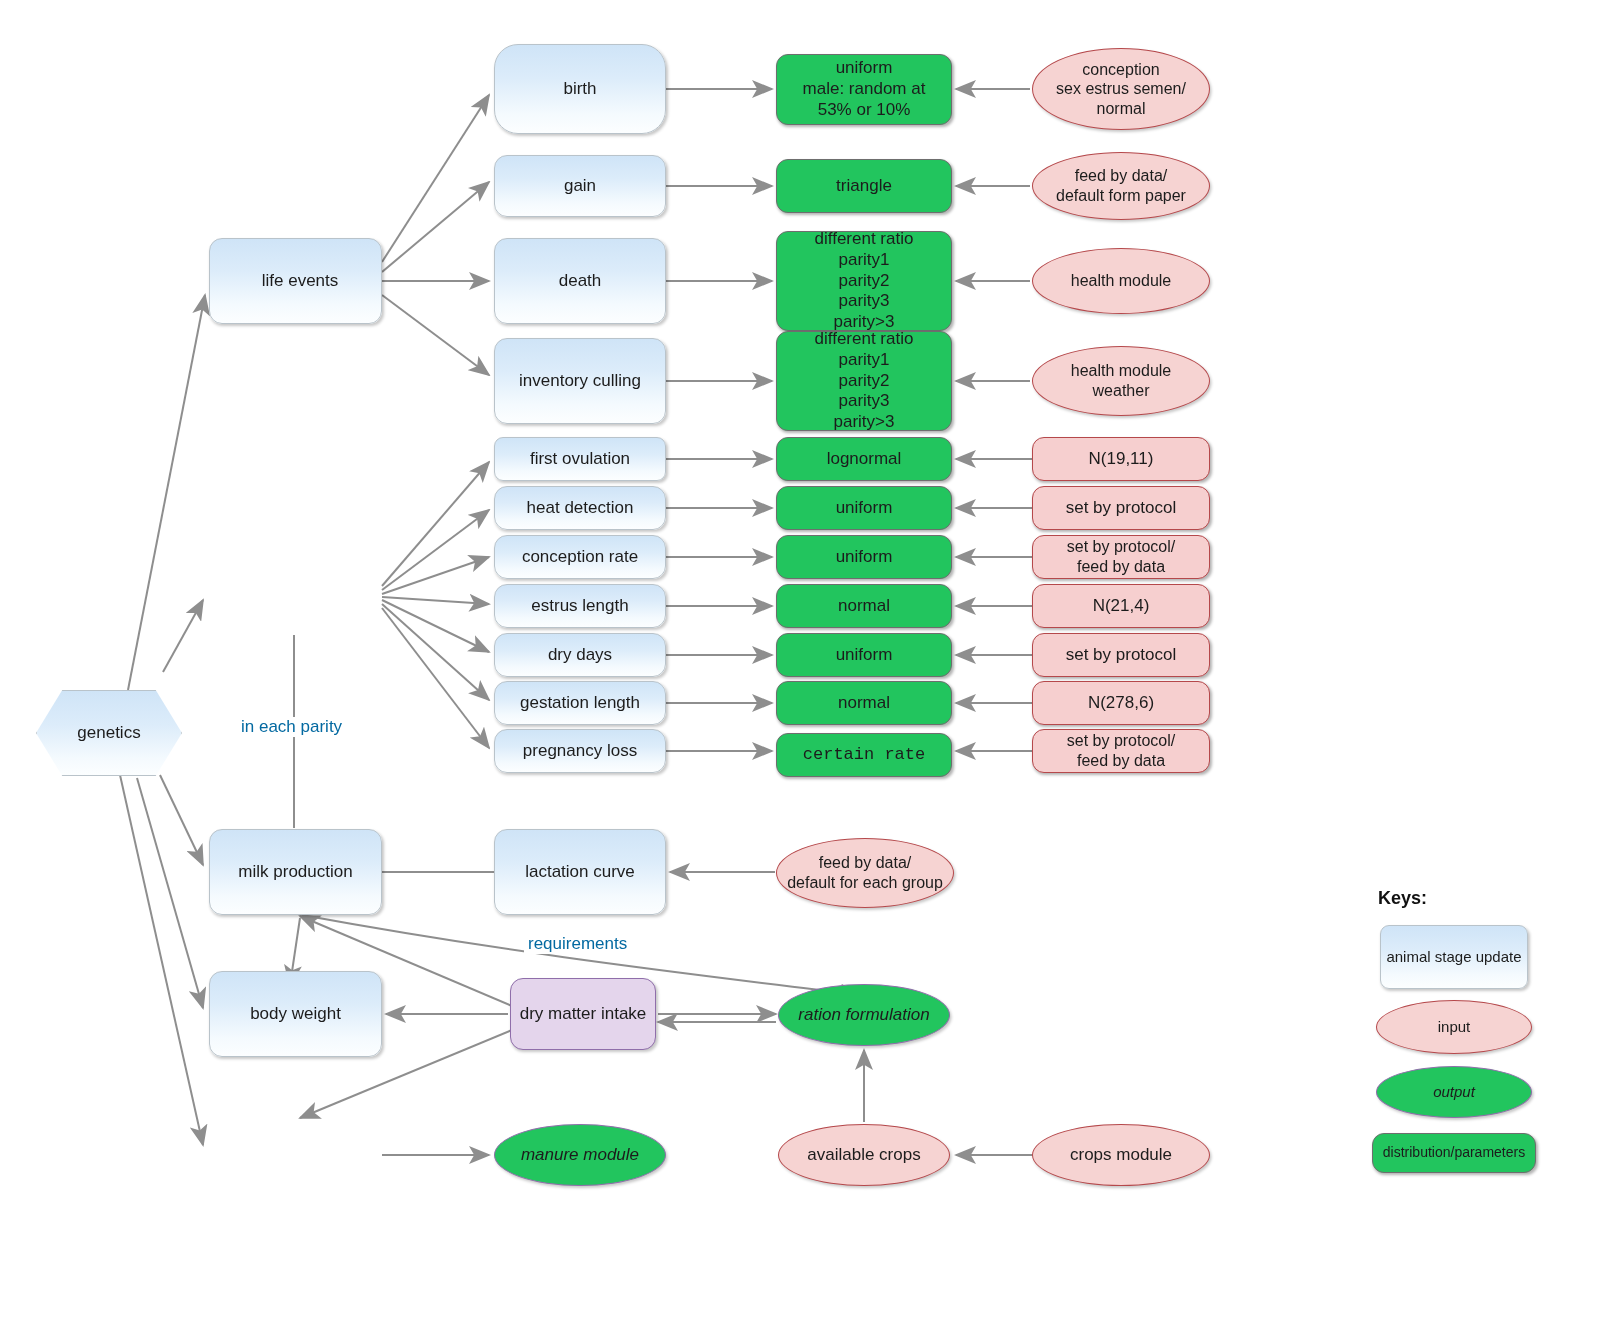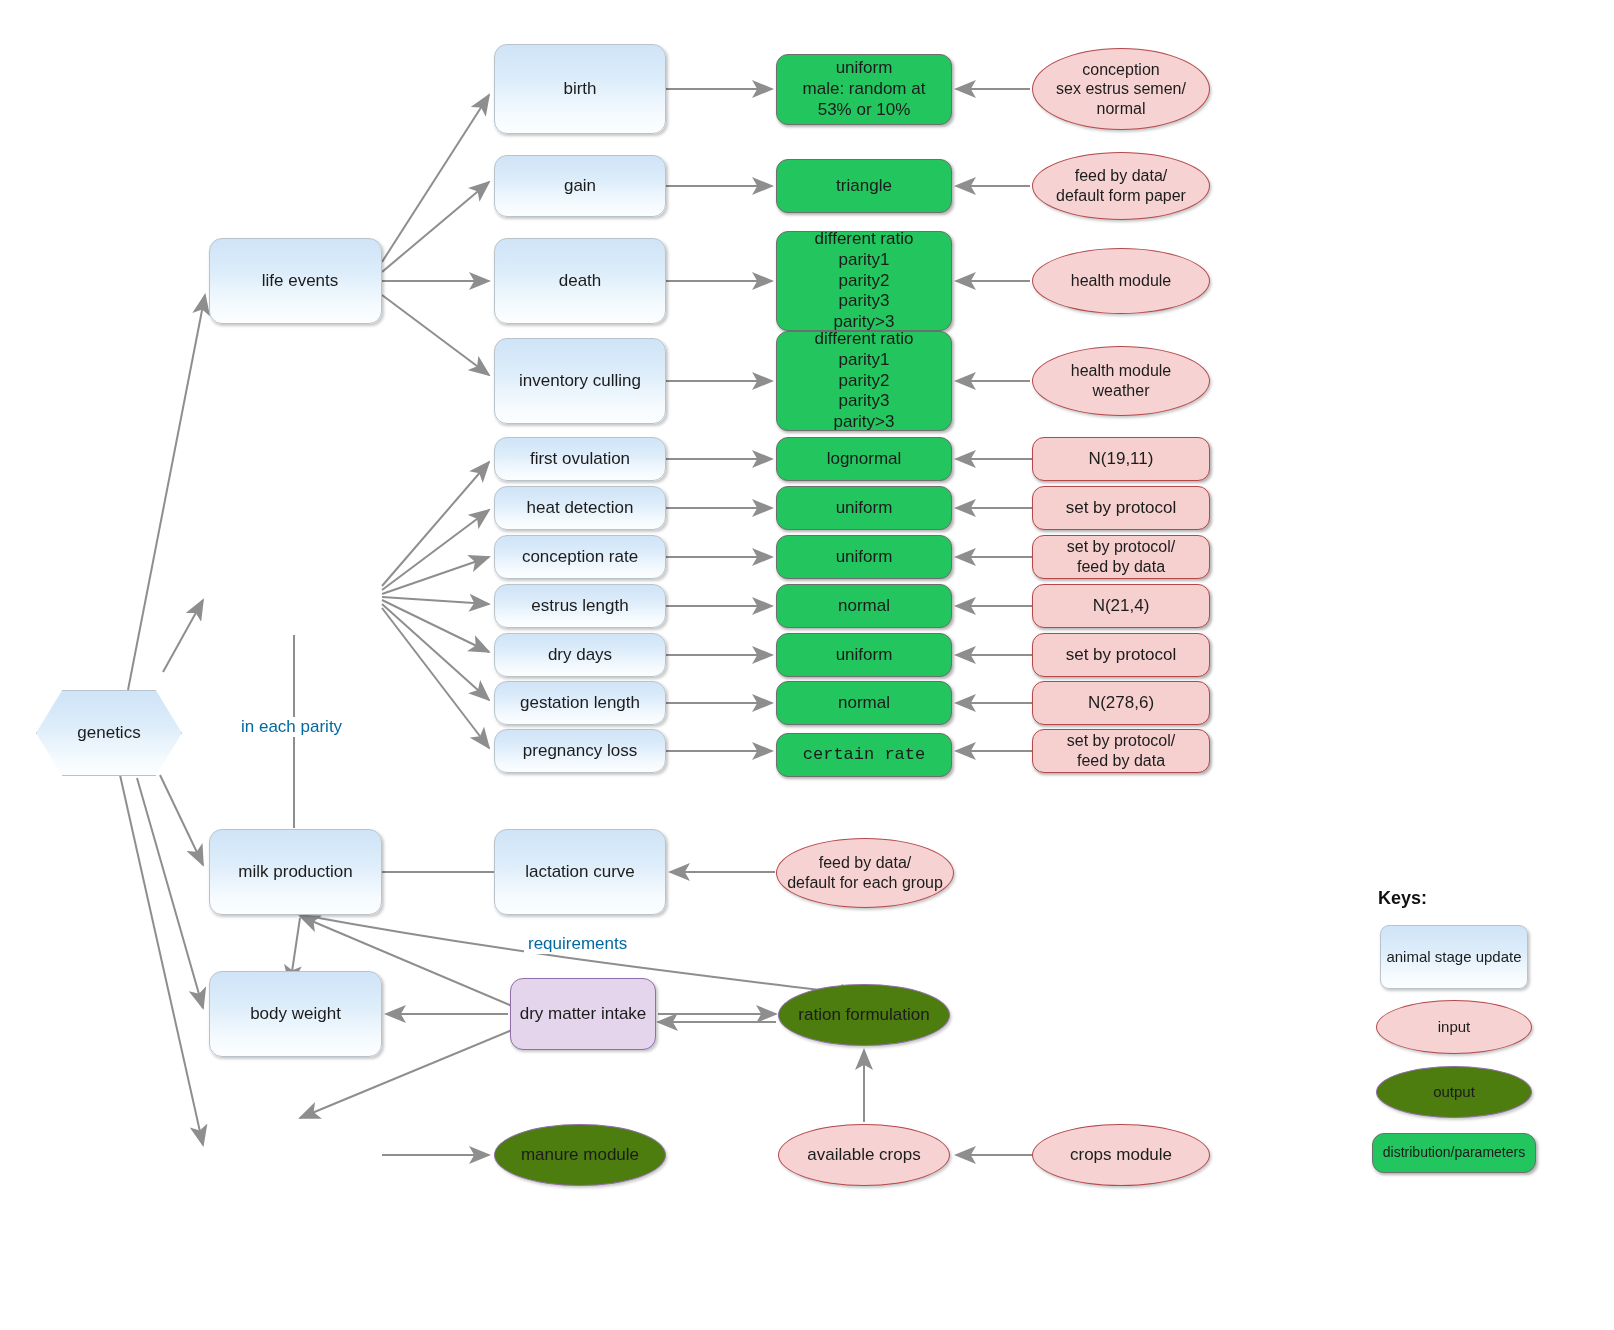--- a/index.html
+++ b/index.html
@@ -27,22 +27,23 @@
     background:#f6cfcf;border:1.6px solid #b5484b;border-radius:12px;
     box-shadow:1.5px 2px 3px rgba(0,0,0,0.30);
   }
   
   .pinkell{
     background:#f6d3d2;border:1.7px solid #b5484b;border-radius:50%;
     box-shadow:1.5px 2px 3px rgba(0,0,0,0.22);
   }
   
   .purpell{
-    background:#4d7c0f;border:1.7px solid #8f6eaa;border-radius:50%;
-    box-shadow:1.5px 2px 3px rgba(0,0,0,0.22);
+    background:#22c55e;border:1.7px solid #8f6eaa;border-radius:50%;
+    box-shadow:1.5px 2px 3px rgba(0,0,0,0.22);
+    font-style:italic;
   }
   
   .purprect{
     background:#e4d5ec;border:1.7px solid #8f6eaa;border-radius:13px;
     box-shadow:1.5px 2px 3px rgba(0,0,0,0.22);
   }
   
   .hex{
     background:linear-gradient(to bottom,#cfe4f7 0%,#dcecfa 40%,#f4fafe 80%,#fcfeff 100%);
     border:1px solid #b9c3ca;
@@ -140,21 +141,21 @@
       <path d="M382,872 L494,872"></path>
     </g>
   </svg>
 
   <div class="node hex" style="left:36px;top:690px;width:146px;height:86px;">genetics</div>
 
   <div class="node blue" style="left:209px;top:238px;width:173px;height:86px;padding-left:9px;">life events</div>
   <div class="node blue" style="left:209px;top:829px;width:173px;height:86px;">milk production</div>
   <div class="node blue" style="left:209px;top:971px;width:173px;height:86px;">body weight</div>
 
-  <div class="node blue" style="left:494px;top:44px;width:172px;height:90px;">birth</div>
+  <div class="node blue" style="left:494px;top:44px;width:172px;height:90px;border-radius:24px;">birth</div>
   <div class="node blue" style="left:494px;top:155px;width:172px;height:62px;">gain</div>
   <div class="node blue" style="left:494px;top:238px;width:172px;height:86px;">death</div>
   <div class="node blue" style="left:494px;top:338px;width:172px;height:86px;">inventory culling</div>
 
   <div class="node grey" style="left:776px;top:54px;width:176px;height:71px;white-space:pre-line;">uniform
 male: random at
 53% or 10%</div>
   <div class="node grey" style="left:776px;top:159px;width:176px;height:54px;white-space:pre-line;">triangle</div>
   <div class="node grey" style="left:776px;top:231px;width:176px;height:100px;white-space:pre-line;">different ratio
 parity1
@@ -169,21 +170,21 @@
 
   <div class="node pinkell" style="left:1032px;top:48px;width:178px;height:82px;white-space:pre-line;font-size:16px;">conception
 sex estrus semen/
 normal</div>
   <div class="node pinkell" style="left:1032px;top:152px;width:178px;height:68px;white-space:pre-line;font-size:16px;">feed by data/
 default form paper</div>
   <div class="node pinkell" style="left:1032px;top:248px;width:178px;height:66px;white-space:pre-line;font-size:16px;">health module</div>
   <div class="node pinkell" style="left:1032px;top:346px;width:178px;height:70px;white-space:pre-line;font-size:16px;">health module
 weather</div>
 
-  <div class="node blue" style="left:494px;top:437px;width:172px;height:44px;">first ovulation</div>
+  <div class="node blue" style="left:494px;top:437px;width:172px;height:44px;border-radius:9px;">first ovulation</div>
   <div class="node blue" style="left:494px;top:486px;width:172px;height:44px;">heat detection</div>
   <div class="node blue" style="left:494px;top:535px;width:172px;height:44px;">conception rate</div>
   <div class="node blue" style="left:494px;top:584px;width:172px;height:44px;">estrus length</div>
   <div class="node blue" style="left:494px;top:633px;width:172px;height:44px;">dry days</div>
   <div class="node blue" style="left:494px;top:681px;width:172px;height:44px;">gestation length</div>
   <div class="node blue" style="left:494px;top:729px;width:172px;height:44px;">pregnancy loss</div>
 
   <div class="node grey" style="left:776px;top:437px;width:176px;height:44px;">lognormal</div>
   <div class="node grey" style="left:776px;top:486px;width:176px;height:44px;">uniform</div>
   <div class="node grey" style="left:776px;top:535px;width:176px;height:44px;">uniform</div>

